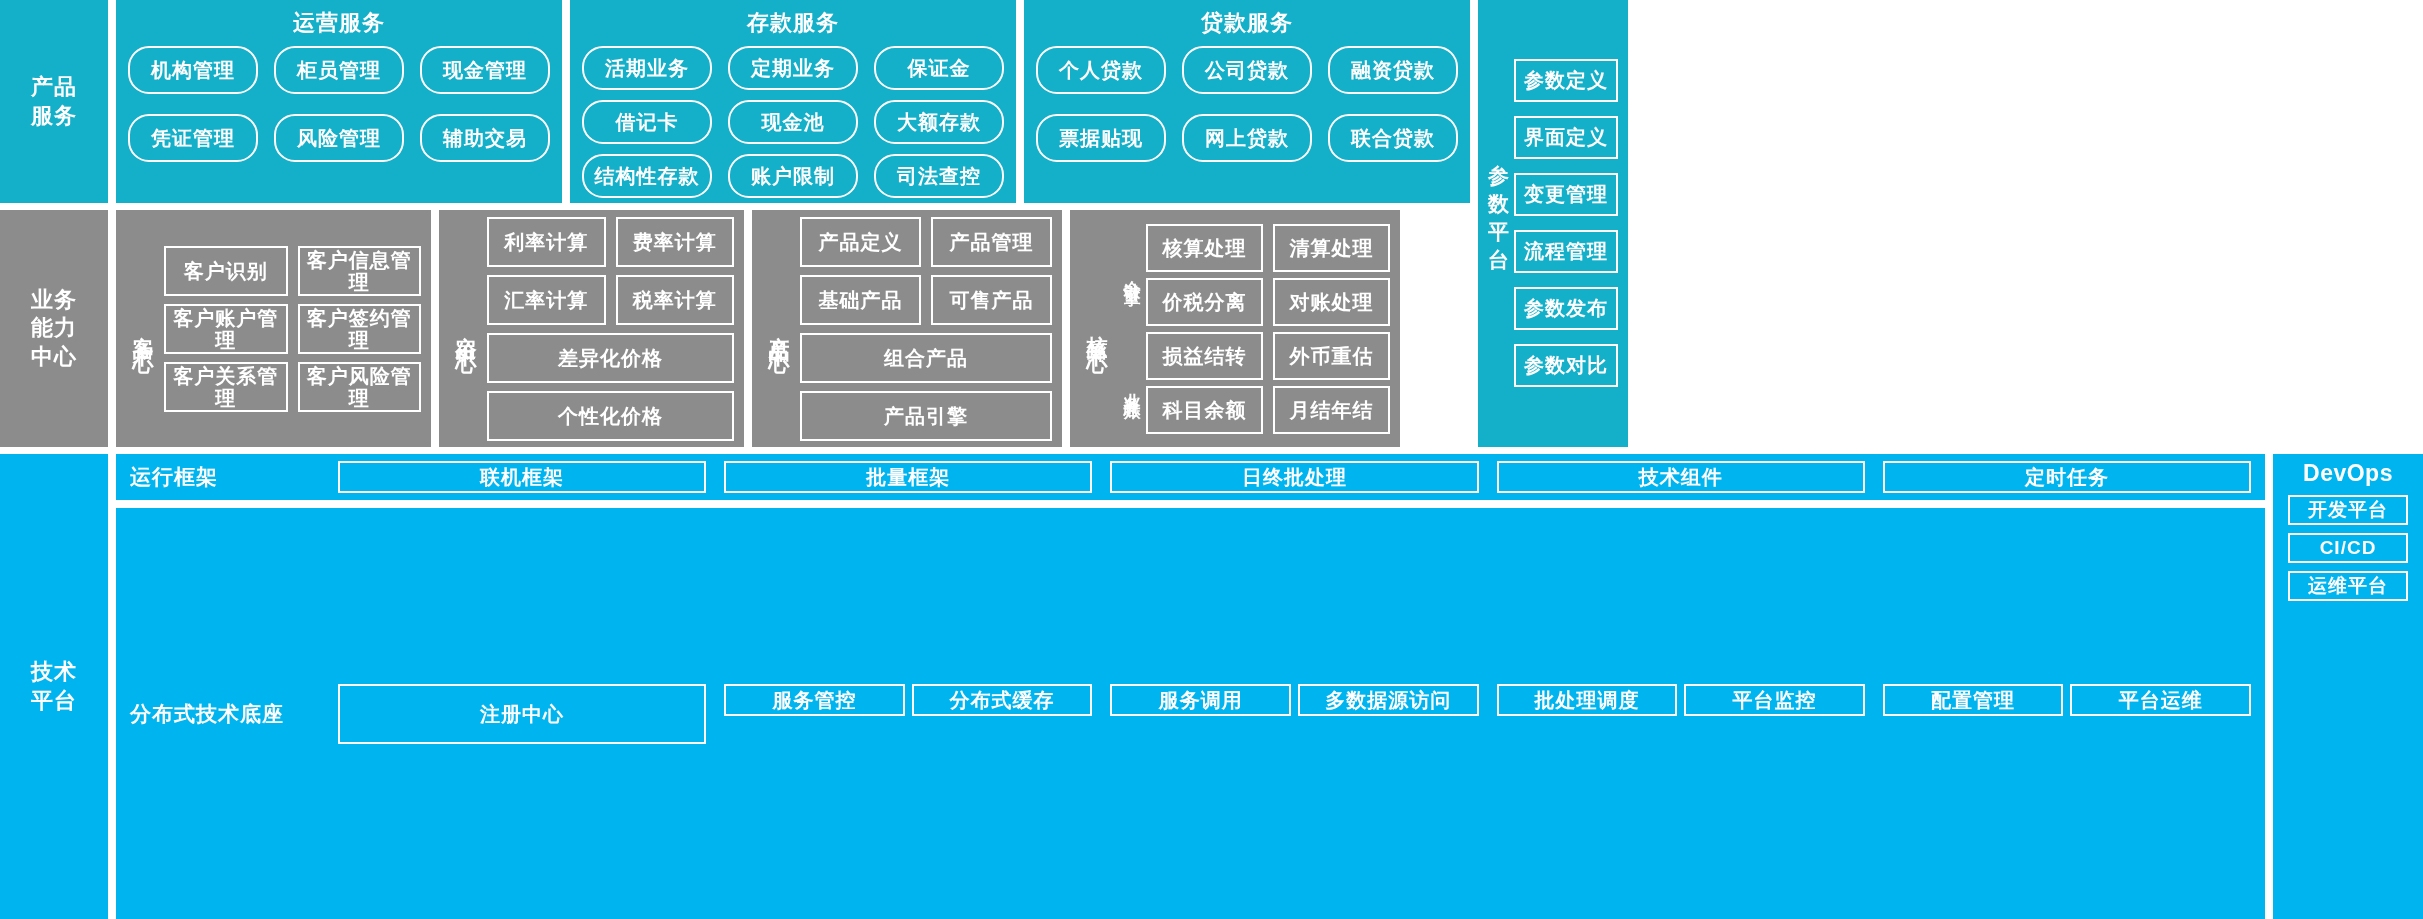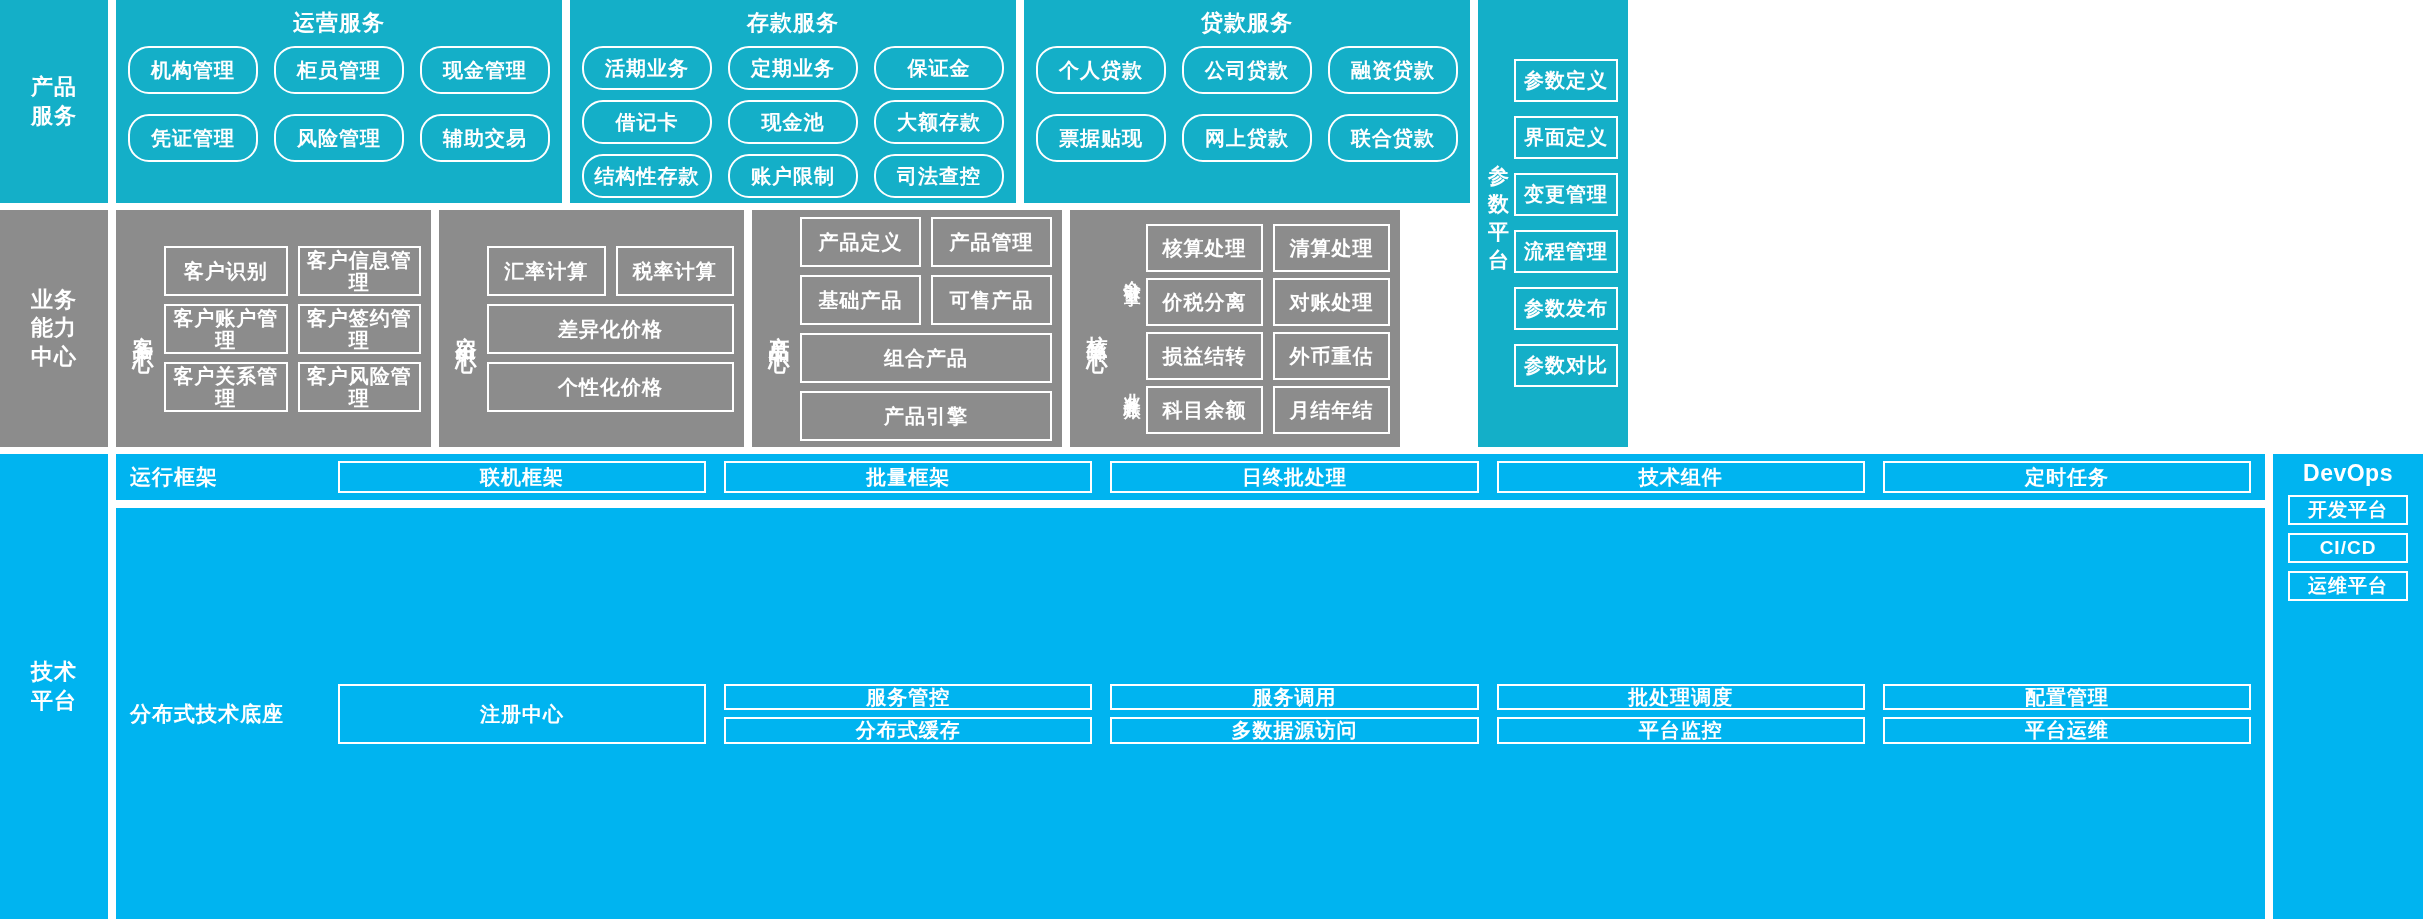--- a/index.html
+++ b/index.html
@@ -117,21 +117,21 @@
     background:#00B4F0;
     display:flex; align-items:center;
     padding: 6px 14px;
     gap: 18px;
   }
   .tech-strip.r1 { flex: 0 0 46px; }
   .tech-strip.r2 { flex: 1; }
   .tech-name { color:#fff; font-weight:bold; font-size:21px; letter-spacing:1px; flex:0 0 190px; }
   .tech-items { display:flex; gap:18px; flex:1; align-items:stretch; }
   .tech-tile { flex:1; height: 32px; }
-  .tech-col { flex:1; display:flex; flex-direction:column; gap:7px; }
+  .tech-col { flex:1; display:flex; flex-direction:row; gap:7px; }
   .tech-col .tech-tile { height: 32px; }
   .tech-big { flex:1; display:flex; }
   .tech-big .tech-tile { height: 60px; }
 
   .devops {
     background:#00B4F0;
     flex: 0 0 150px;
     display:flex; flex-direction:column; align-items:center;
     padding: 6px 10px 8px 10px; gap: 8px;
   }
@@ -235,20 +235,24 @@
           <div class="tile cap-tile">客户关系管理</div>
           <div class="tile cap-tile">客户风险管理</div>
         </div>
       </div>
     </div>
 
     <div class="cap-group" id="grp-pricing">
       <div class="cap-vtitle">定价中心</div>
       <div class="cap-body">
         <div class="cap-line">
+          <div class="tile cap-tile">利率计算</div>
+          <div class="tile cap-tile">费率计算</div>
+        </div>
+        <div class="cap-line">
           <div class="tile cap-tile">汇率计算</div>
           <div class="tile cap-tile">税率计算</div>
         </div>
         <div class="cap-line">
           <div class="tile cap-tile">差异化价格</div>
         </div>
         <div class="cap-line">
           <div class="tile cap-tile">个性化价格</div>
         </div>
       </div>

